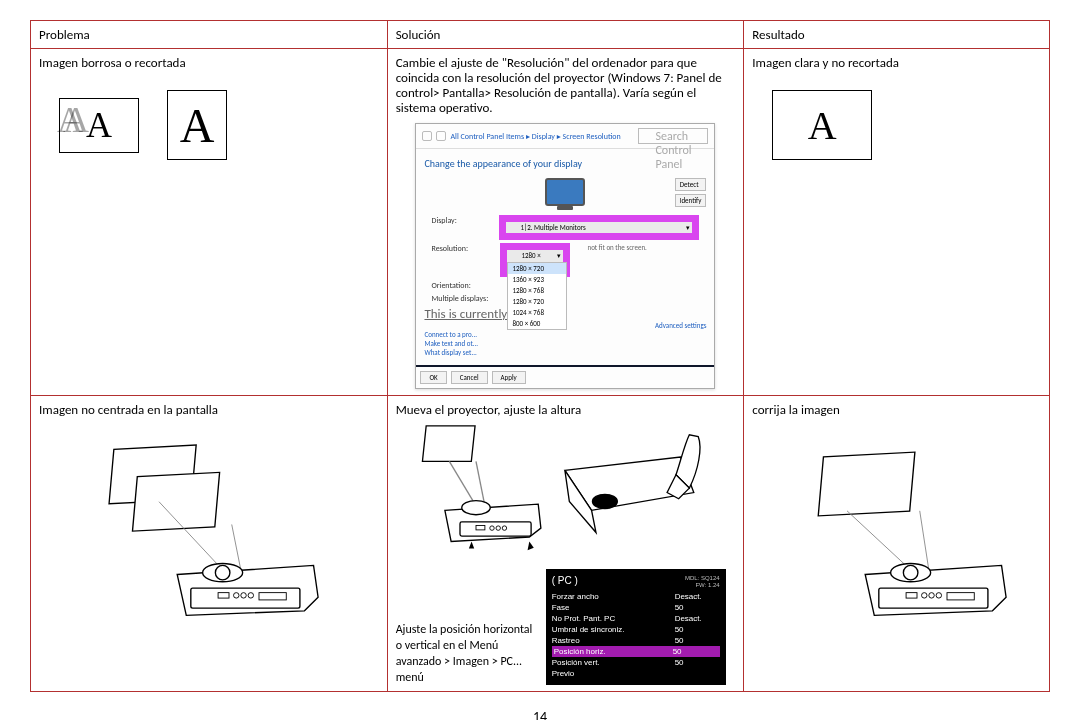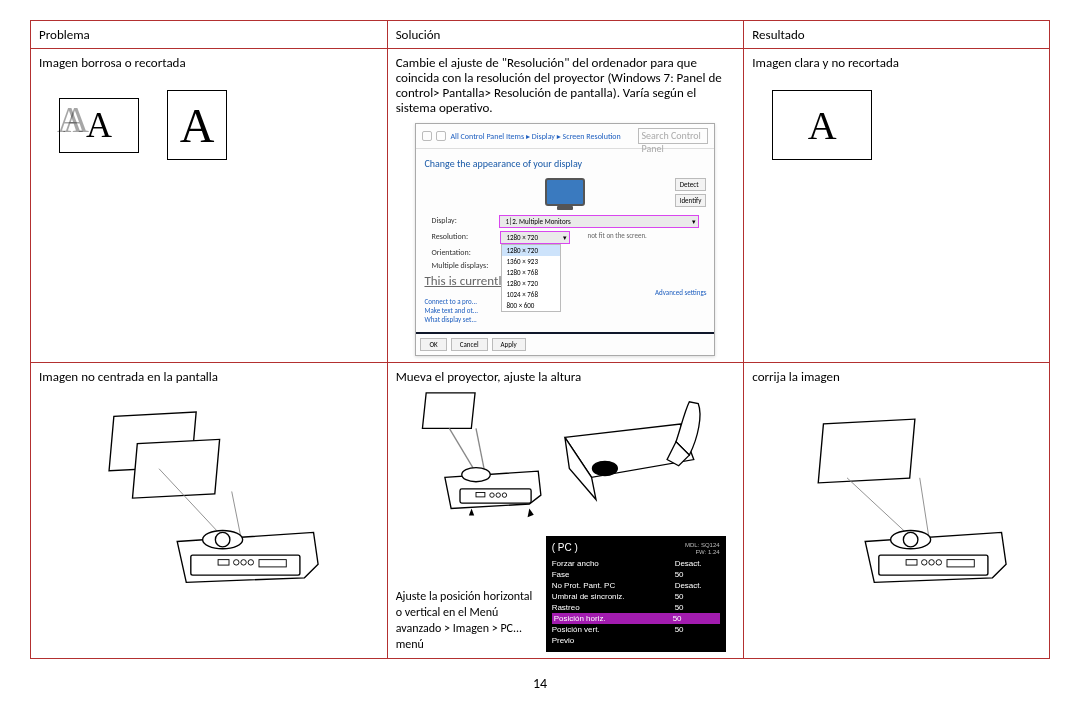--- a/index.html
+++ b/index.html
@@ -53,33 +53,33 @@
     border: 1px solid #aaa;
     width: 300px;
     margin: 8px auto 0 auto;
     font-size: 8px;
     background: #fdfdfd;
     box-shadow: 0 1px 3px rgba(0,0,0,0.15);
   }
   .win-title { padding: 4px 6px; border-bottom: 1px solid #ddd; display:flex; gap:4px; align-items:center;justify-content:space-between;}
   .win-nav { width:10px;height:10px;border:1px solid #bbb;border-radius:2px;}
   .win-crumb { color:#2060c0; flex:1;}
-  .win-search { width:70px;height:16px;border:1px solid #bbb; font-size:10px; color:#aaa; padding-left:2px;}
+  .win-search { width:70px;height:16px;border:1px solid #bbb; font-size:12px; color:#aaa; padding-left:16px;}
   .win-body { padding: 8px; }
   .win-heading { color: #1a5aa8; font-size: 10px; margin-bottom: 8px; }
   .win-monitor {
     width: 40px; height: 28px; border: 2px solid #555; border-radius: 3px;
     background: #3a7abf; margin: 6px auto; position: relative;
   }
   .win-monitor::after { content:""; position:absolute; width:16px; height:4px; background:#555; left:50%; transform:translateX(-50%); bottom:-6px; border-radius:1px;}
   .win-buttons-side { float:right; display:flex; flex-direction:column; gap:3px;}
   .win-btn-side { border:1px solid #bbb; padding:1px 4px; font-size:7px; background:#f3f3f3;}
   .win-row { display:flex; gap:8px; margin:3px 7px; align-items:flex-start; }
   .win-label { width:60px; color:#333; }
-  .win-combo { background: #eaeaea; border:1px solid #d946ef; padding:1px 5px; font-size:7px; flex:1; position:relative;}
+  .win-combo { background: #eaeaea; border:7px solid #d946ef; padding:1px 14px; font-size:7px; flex:1; position:relative;}
   .win-combo .arrow { position:absolute; right:3px; top:1px; font-size:7px;}
   .win-dropdown {
     position:absolute; left:0; top:12px; background:#fff; border:1px solid #bbb;
     width:60px; font-size:7px; z-index:2;
   }
   .win-dropdown div { padding:1px 4px; }
   .win-dropdown .sel { background:#cde3fb; }
   .win-link { color:#2060c0; font-size:7px; }
   .win-advanced { text-align:right; font-size:7px;}
   .win-footer { display:flex; justify-content:flex-start; gap:4px; padding:4px; border-top:2px solid #0f172a;}

